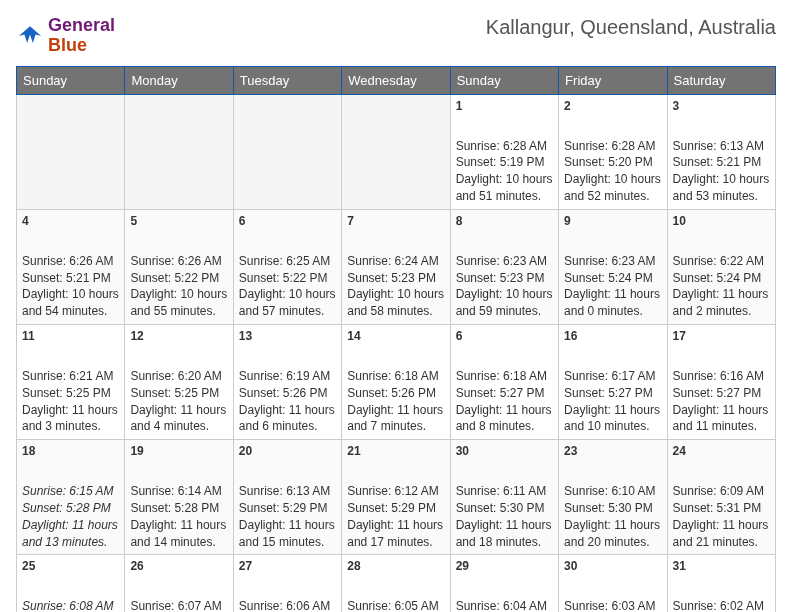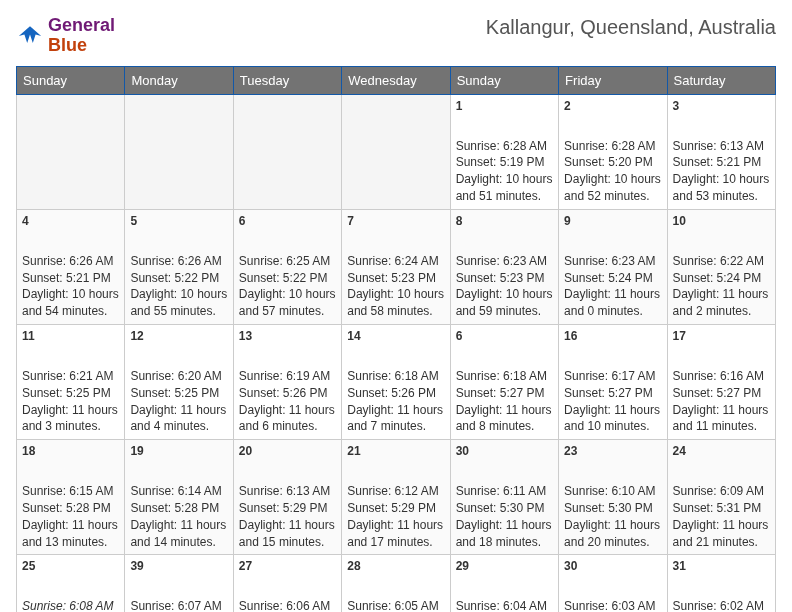--- a/index.html
+++ b/index.html
@@ -244,21 +244,21 @@
           <span class="day-num">17</span>
           <div class="day-info" style="white-space: pre-line;">Sunrise: 6:16 AM
 Sunset: 5:27 PM
 Daylight: 11 hours
 and 11 minutes.</div>
         </td>
       </tr>
       <tr>
         <td>
           <span class="day-num">18</span>
-          <div class="day-info" style="white-space: pre-line;">Sunrise: 6:15 AM
+          <div class="day-info" style="white-space: pre-line; font-style: italic;">Sunrise: 6:15 AM
 Sunset: 5:28 PM
 Daylight: 11 hours
 and 13 minutes.</div>
         </td>
         <td>
           <span class="day-num">19</span>
           <div class="day-info" style="white-space: pre-line;">Sunrise: 6:14 AM
 Sunset: 5:28 PM
 Daylight: 11 hours
 and 14 minutes.</div>
@@ -301,21 +301,21 @@
       </tr>
       <tr>
         <td>
           <span class="day-num">25</span>
           <div class="day-info" style="white-space: pre-line; font-style: italic;">Sunrise: 6:08 AM
 Sunset: 5:31 PM
 Daylight: 11 hours
 and 23 minutes.</div>
         </td>
         <td>
-          <span class="day-num">39</span>
+          <span class="day-num">26</span>
           <div class="day-info" style="white-space: pre-line;">Sunrise: 6:07 AM
 Sunset: 5:32 PM
 Daylight: 11 hours
 and 24 minutes.</div>
         </td>
         <td>
           <span class="day-num">27</span>
           <div class="day-info" style="white-space: pre-line;">Sunrise: 6:06 AM
 Sunset: 5:32 PM
 Daylight: 11 hours

